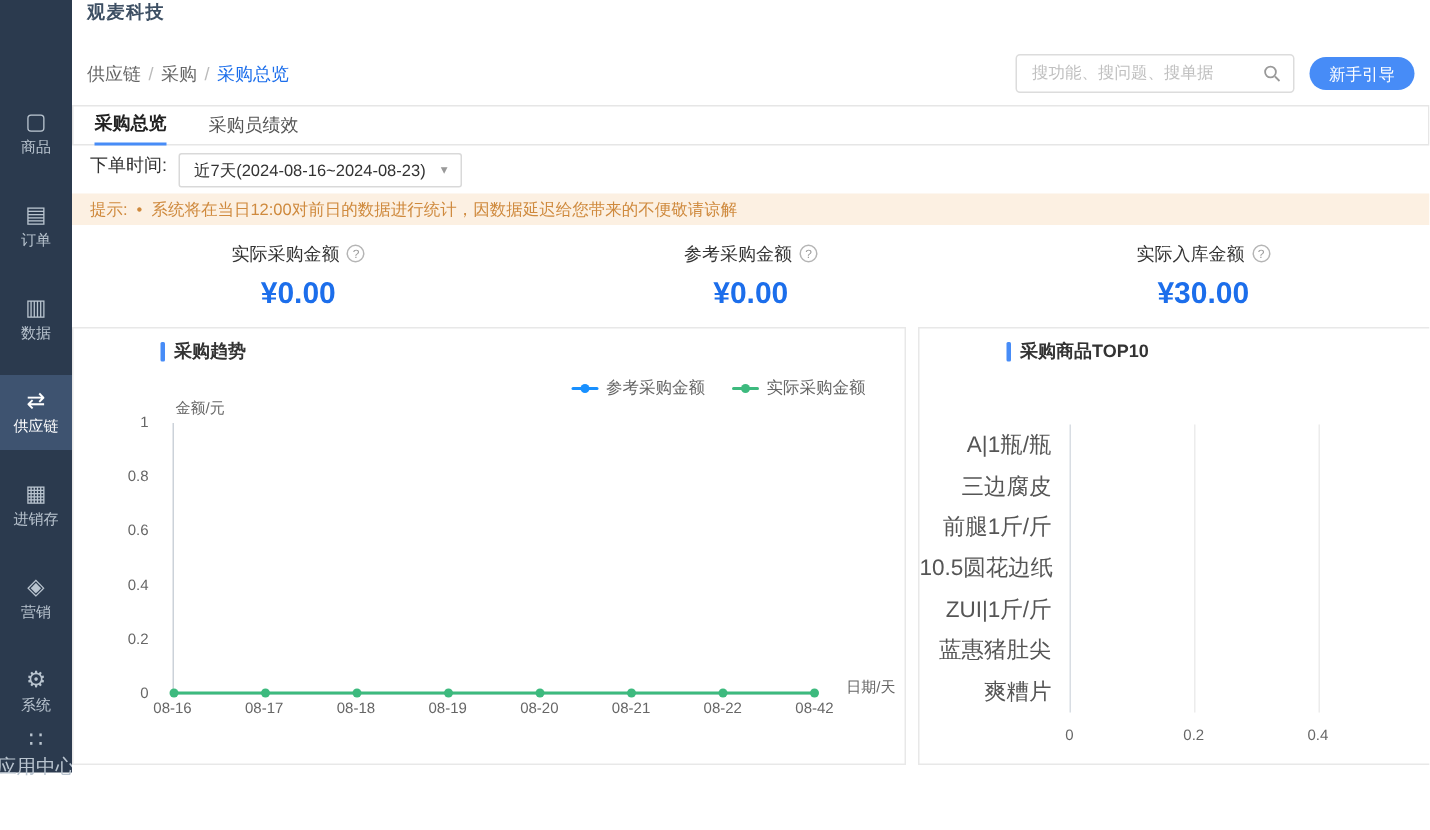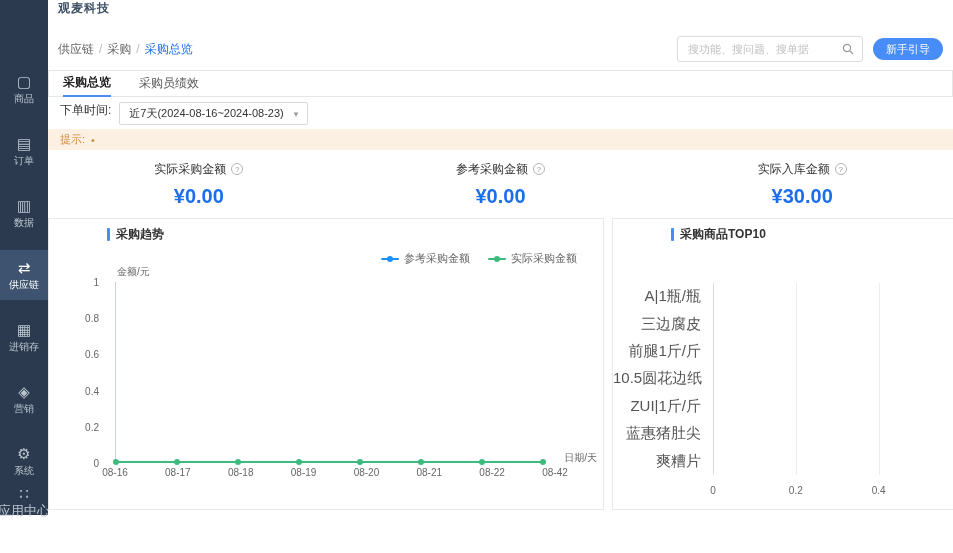--- a/index.html
+++ b/index.html
@@ -67,21 +67,21 @@
   .legend{position:absolute;top:2px;left:0;right:0;display:flex;justify-content:flex-end;gap:18px;
           padding-right:26px;font-size:11px;color:#666;align-items:center;}
   .lg-item{display:flex;align-items:center;gap:5px;cursor:pointer;}
   .lg-marker{position:relative;width:18px;height:2px;border-radius:1px;display:inline-block;}
   .lg-marker i{position:absolute;left:6px;top:-2px;width:6px;height:6px;border-radius:50%;background:inherit;}
   .ylab{position:absolute;left:40px;top:16px;font-size:10px;color:#666;margin-left:28px;}
   .plot{position:absolute;left:66px;right:60px;top:33px;bottom:46px;
         border-left:1px solid #ccd2d9;border-bottom:1px solid #ccd2d9;}
   .yticks{position:absolute;left:0;width:58px;top:33px;bottom:46px;}
   .ytick{position:absolute;right:8px;transform:translateY(-50%);font-size:10px;color:#666;}
-  .xticks{position:absolute;left:66px;right:48px;bottom:28px;height:14px;}
+  .xticks{position:absolute;left:66px;right:60px;bottom:28px;height:14px;}
   .xtick{position:absolute;transform:translateX(-50%);font-size:10px;color:#666;white-space:nowrap;}
   .xlab{position:absolute;right:6px;bottom:44px;font-size:10px;color:#666;}
   .trend-line{position:absolute;left:0;right:0;bottom:-1px;height:2px;}
   .dot{position:absolute;width:6px;height:6px;border-radius:50%;transform:translateX(-50%);}
 
   .t10-body{position:absolute;top:30px;left:0;right:0;bottom:0;}
   .t10-labels{position:absolute;left:0;width:100px;top:34px;bottom:34px;display:flex;
               flex-direction:column;justify-content:space-around;}
   .t10-label{text-align:right;padding-right:12px;font-size:15px;color:#555;white-space:nowrap;}
   .t10-plot{position:absolute;left:100px;right:8px;top:34px;bottom:34px;}
@@ -167,20 +167,21 @@
       <span>下单时间:</span>
       <span class="select">
         <span>近7天(2024-08-16~2024-08-23)</span>
         <span class="caret">▾</span>
       </span>
     </div>
 
     <div class="notice">
       <span>提示:</span>
       <span>•</span>
+      <span>系统将在当日12:00对前日的数据进行统计，因数据延迟给您带来的不便敬请谅解</span>
     </div>
 
     <div class="metrics">
       <div class="metric">
         <div class="m-label">
           <span>实际采购金额</span>
           <span class="m-info">?</span>
         </div>
         <div class="m-value">¥0.00</div>
       </div>

